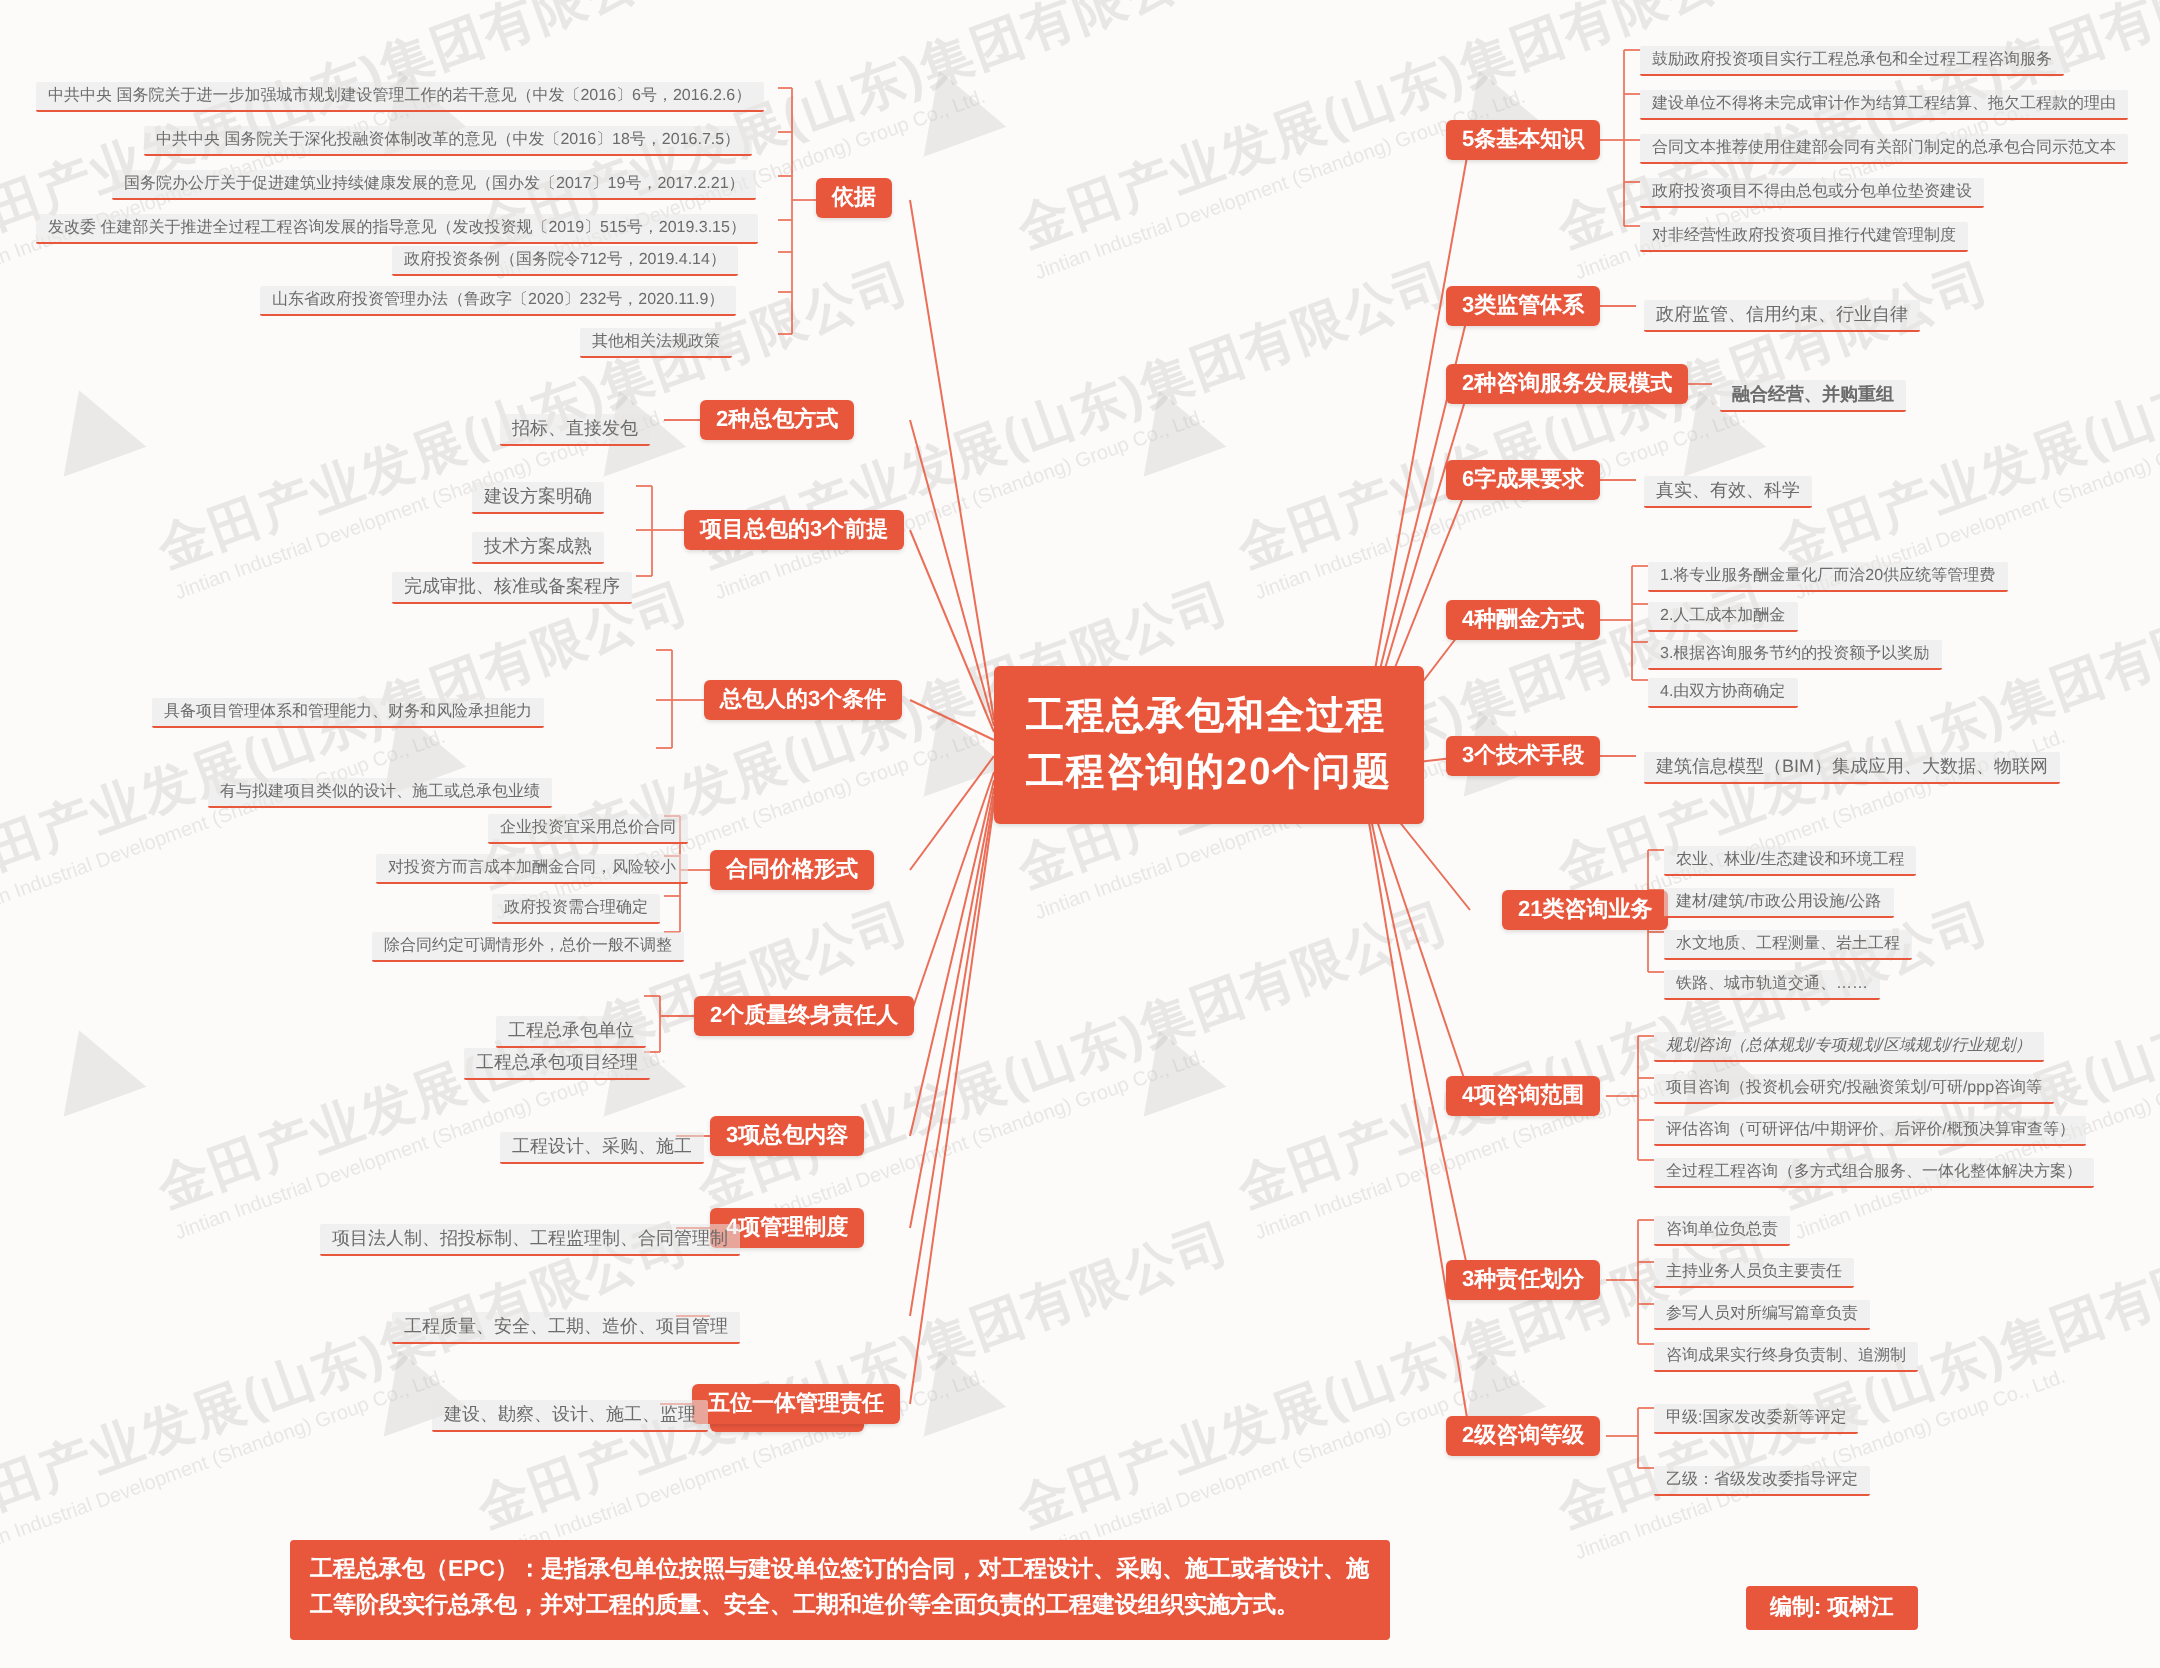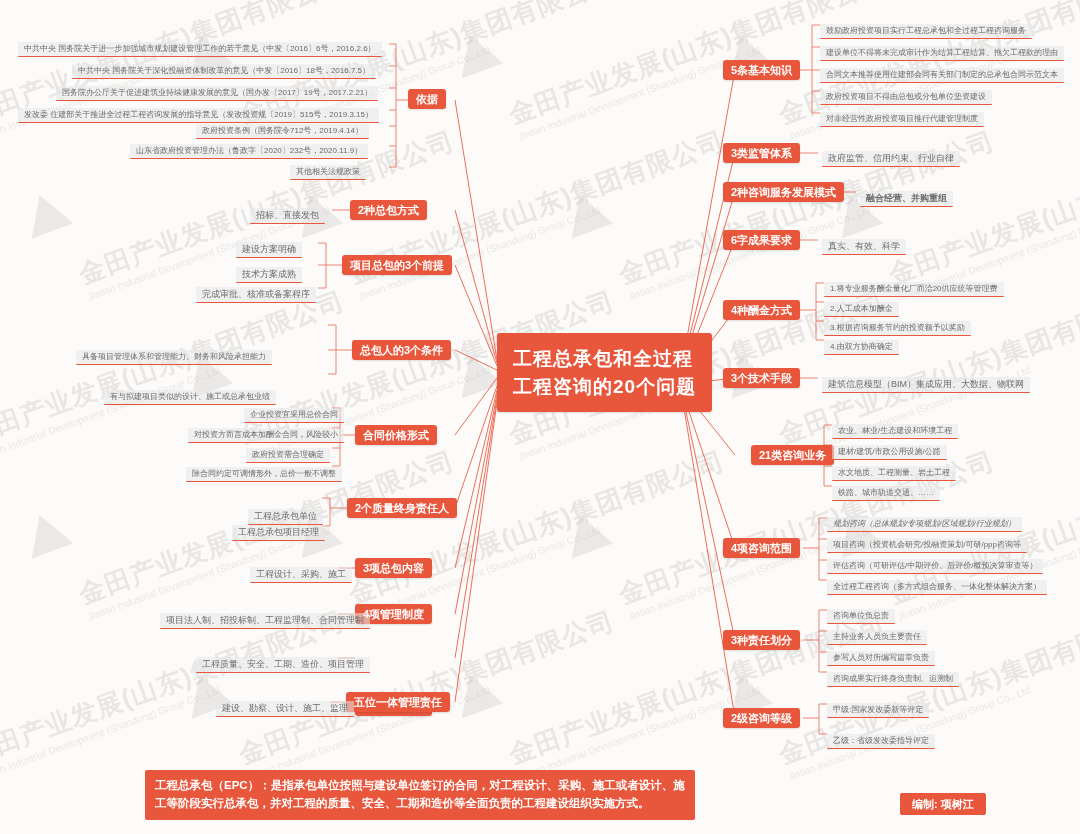--- a/index.html
+++ b/index.html
@@ -443,17 +443,17 @@
   </div>
   <div class="node" style="left:827px; top:697px;">
     <span class="leaf tiny">甲级:国家发改委新等评定</span></div>
   <div class="node" style="left:827px; top:728px;">
     <span class="leaf tiny">乙级：省级发改委指导评定</span></div>
 
   <div class="node" style="left:145px; top:770px; width:550px;">
     <div class="banner">工程总承包（EPC）：是指承包单位按照与建设单位签订的合同，对工程设计、采购、施工或者设计、施工等阶段实行总承包，并对工程的质量、安全、工期和造价等全面负责的工程建设组织实施方式。</div>
   </div>
 
-  <div class="node" style="left:890px; top:793px;padding-left:10px;">
+  <div class="node" style="left:863px; top:793px;padding-left:10px;">
     <span class="credit">编制: 项树江</span>
   </div>
 
 </div>
 
 </body></html>

